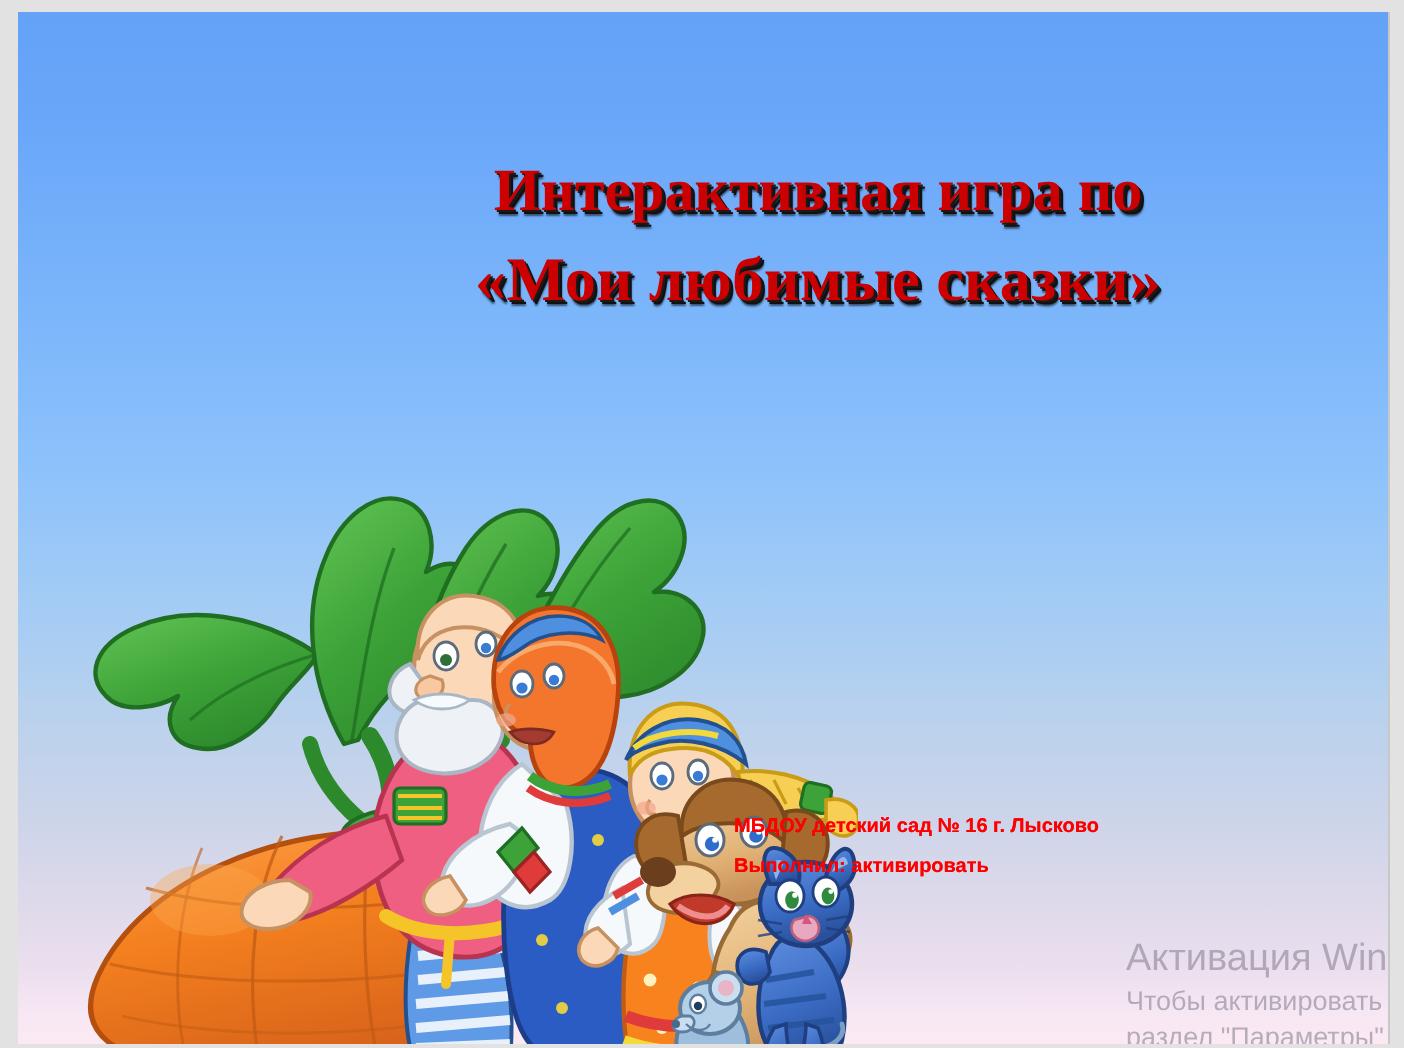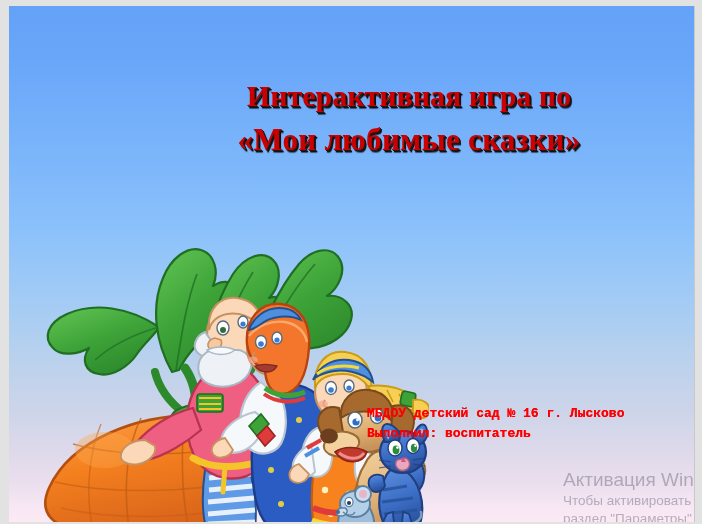--- a/index.html
+++ b/index.html
@@ -70,23 +70,23 @@
   .title-line.l1 { font-size: 30px; }
   .title-line.l2 { font-size: 30px; }
   .title-line.l3 { font-size: 31px; letter-spacing: .3px; text-align: center; }
 
   
   .author-block {
     position: absolute;
     left: 358px;
     top: 398px;
     color: #ff0000;
-    font-family: Liberation Mono, monospace;
+    font-family: Liberation Sans, sans-serif;
     font-weight: bold;
-    font-size: 13px;
+    font-size: 10px;
     line-height: 20px;
     white-space: nowrap;
     text-shadow: 0 0 0 #ff0000;
   }
   .author-line { display: block; }
 
   
   .watermark {
     position: absolute;
     left: 554px;
@@ -457,21 +457,21 @@
       </svg>
     </div>
 
     <div class="title-block">
       <span class="title-line l1">Интерактивная игра по</span>
       <span class="title-line l3">«Мои любимые сказки»</span>
     </div>
 
     <div class="author-block">
       <span class="author-line">МБДОУ детский сад № 16 г. Лысково</span>
-      <span class="author-line">Выполнил: воспитатель</span>
+      <span class="author-line">Выполнил: активировать</span>
     </div>
 
     <div class="watermark">
       <span class="wm-title">Активация Windows</span>
       <span class="wm-sub">Чтобы активировать</span>
       <span class="wm-sub">раздел "Параметры"</span>
     </div>
 
   </div>
 </div>

